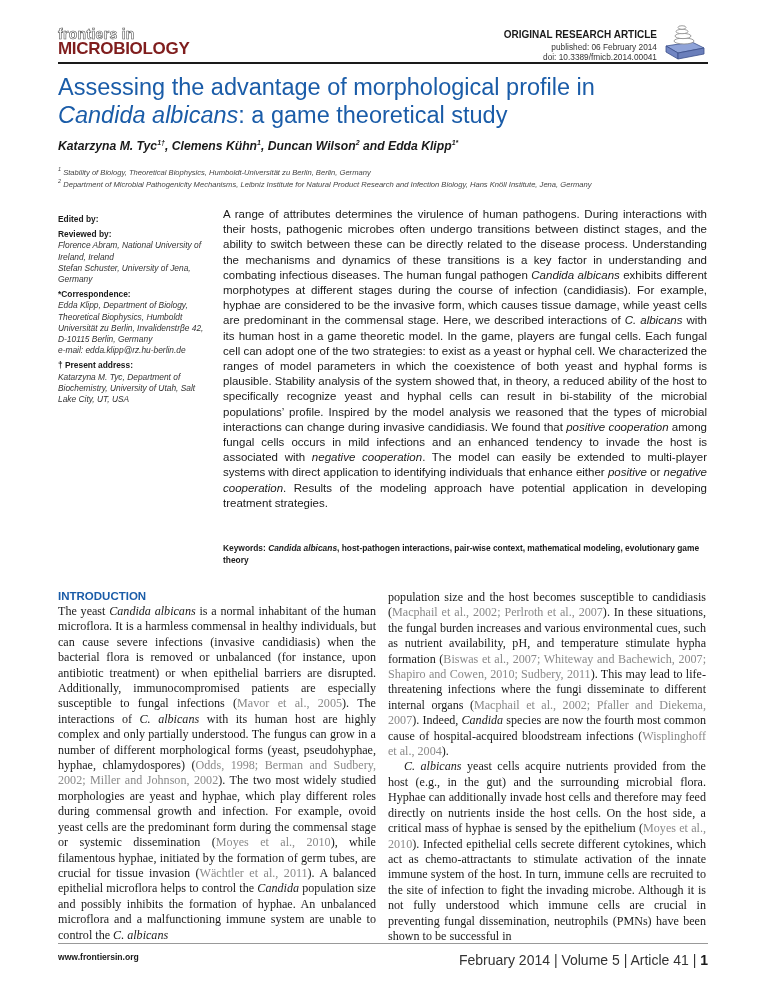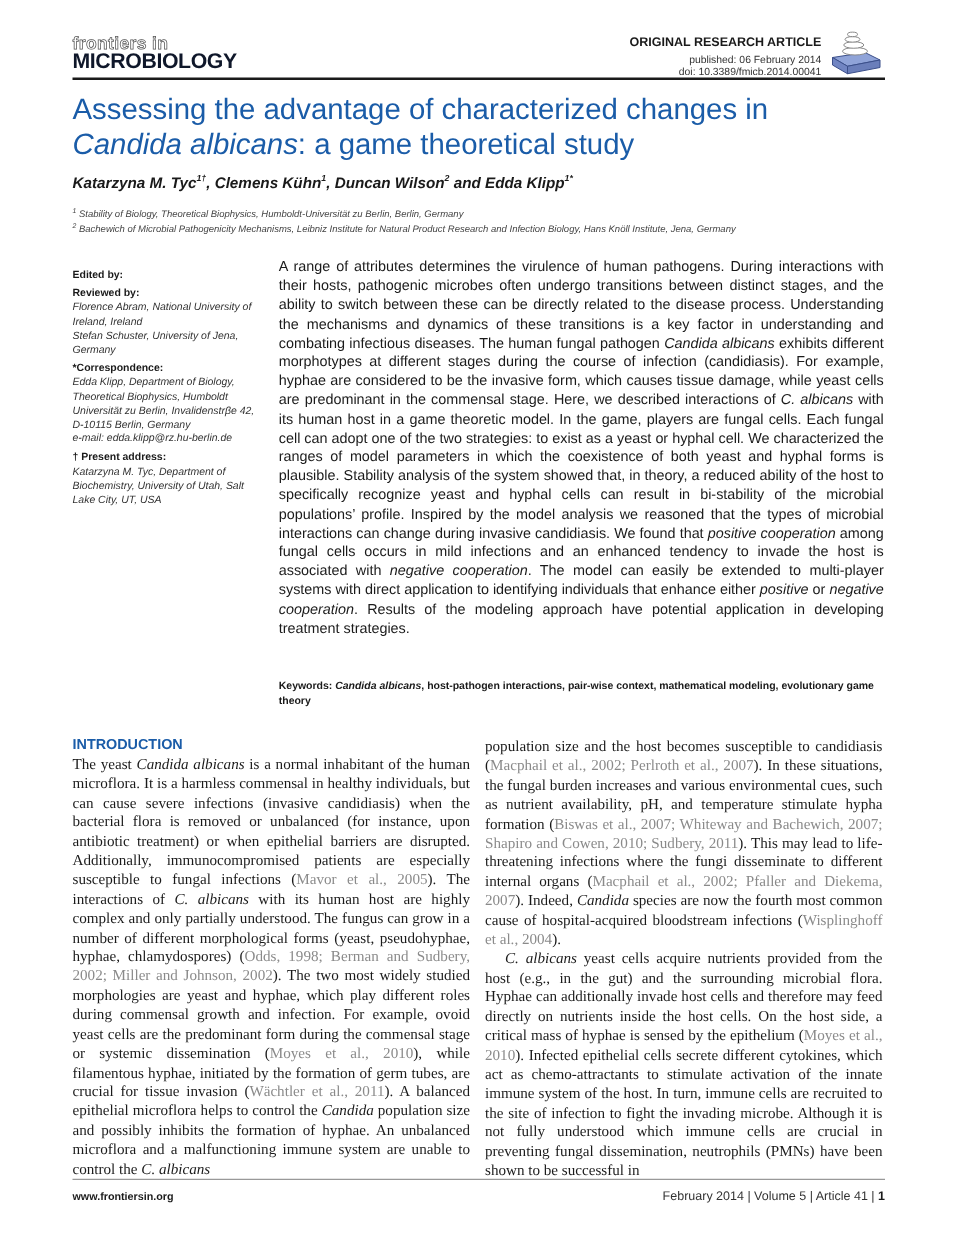--- a/index.html
+++ b/index.html
@@ -1,19 +1,19 @@
 <!DOCTYPE html>
 <html><head>
 <meta charset="utf-8">
 <style>
   html, body { margin: 0; padding: 0; background: #ffffff; }
   body { width: 764px; height: 1000px; position: relative; overflow: hidden; font-family: "Liberation Sans", sans-serif; color: #1a1a1a; }
   .abs { position: absolute; }
   .journal-top { left: 58px; top: 27px; font-size: 14px; color: #ffffff; -webkit-text-stroke: 0.6px #555; letter-spacing: 0.3px; font-weight: bold; line-height: 14px; }
-  .journal-name { left: 58px; top: 40px; font-size: 17px; font-weight: bold; color: #0f172a; letter-spacing: -0.3px; line-height: 18px; }
+  .journal-name { left: 58px; top: 40px; font-size: 17px; font-weight: bold; color: #7f1d1d; letter-spacing: -0.3px; line-height: 18px; }
   .article-type { right: 107px; top: 29px; font-size: 10px; font-weight: bold; color: #1a1a1a; text-align: right; }
   .pub-line { right: 107px; top: 42px; font-size: 8.3px; color: #333; text-align: right; }
   .doi-line { right: 107px; top: 52px; font-size: 8.3px; color: #333; }
   .logo { left: 662px; top: 24px; width: 45px; height: 36px; }
   .top-rule { left: 58px; top: 62px; width: 650px; height: 0; border-top: 2px solid #1a1a1a; }
   .title { left: 58px; top: 73px; width: 660px; font-size: 23.5px; line-height: 28px; color: #1a5ca8; font-weight: normal; margin: 0; }
   .authors { left: 58px; top: 139px; font-size: 12.2px; font-weight: bold; font-style: italic; color: #1a1a1a; }
   .authors sup { font-size: 7px; }
   .affil { left: 58px; font-size: 7.6px; font-style: italic; color: #444; }
   .affil sup { font-size: 5.5px; }
@@ -24,21 +24,21 @@
   .abstract i { font-style: italic; }
   .keywords { left: 223px; top: 542px; width: 484px; font-size: 8.4px; line-height: 12px; font-weight: bold; color: #1a1a1a; }
   .intro-head { left: 58px; top: 590px; font-size: 11.5px; font-weight: bold; color: #1a5ca8; }
   .col { font-family: "Liberation Serif", serif; font-size: 12.1px; line-height: 15.4px; text-align: justify; color: #1a1a1a; width: 318px; }
   .col-left { left: 58px; top: 604px; }
   .col-right { left: 388px; top: 590px; }
   .cite { color: #8a8a8a; }
   .indent { text-indent: 16px; }
   .bottom-rule { left: 58px; top: 943px; width: 650px; height: 0; border-top: 1px solid #999; }
   .footer-left { left: 58px; top: 952px; font-size: 8.6px; font-weight: bold; color: #1a1a1a; }
-  .footer-right { right: 56px; top: 952px; font-size: 10px; color: #333; }
+  .footer-right { right: 56px; top: 952px; font-size: 14px; color: #333; }
   .footer-right b { color: #1a1a1a; }
   p { margin: 0; }
 </style>
 </head>
 <body>
 
 <div class="abs journal-top">frontiers in</div>
 <div class="abs journal-name">MICROBIOLOGY</div>
 <div class="abs article-type">ORIGINAL RESEARCH ARTICLE</div>
 <div class="abs pub-line">published: 06 February 2014</div>
@@ -48,33 +48,33 @@
   <polygon points="4,22 16,29 16,35 4,28" fill="#7185c2" stroke="#3b4f8a" stroke-width="0.8"></polygon>
   <polygon points="16,29 42,24 42,30 16,35" fill="#6a7eba" stroke="#3b4f8a" stroke-width="0.8"></polygon>
   <ellipse cx="22" cy="17" rx="10" ry="3" fill="#fff" stroke="#888" stroke-width="0.8"></ellipse>
   <ellipse cx="21" cy="12" rx="8" ry="2.6" fill="#fff" stroke="#888" stroke-width="0.8"></ellipse>
   <ellipse cx="20" cy="7.5" rx="6" ry="2.2" fill="#fff" stroke="#888" stroke-width="0.8"></ellipse>
   <ellipse cx="20" cy="3.5" rx="4" ry="1.8" fill="#fff" stroke="#888" stroke-width="0.8"></ellipse>
 </svg>
 <div class="abs top-rule"></div>
 
 <h1 class="abs title">
-  <span>Assessing the advantage of characterized changes in</span><br>
+  <span>Assessing the advantage of morphological profile in</span><br>
   <i>Candida albicans</i><span>: a game theoretical study</span>
 </h1>
 
 <div class="abs authors">
   <span>Katarzyna M. Tyc</span><sup>1†</sup><span>, </span>
   <span>Clemens Kühn</span><sup>1</sup><span>, </span>
   <span>Duncan Wilson</span><sup>2</sup><span> and </span>
   <span>Edda Klipp</span><sup>1*</sup>
 </div>
 
 <div class="abs affil" style="top:166px;"><sup>1</sup> <span>Stability of Biology, Theoretical Biophysics, Humboldt-Universität zu Berlin, Berlin, Germany</span></div>
-<div class="abs affil" style="top:178px;"><sup>2</sup> <span>Bachewich of Microbial Pathogenicity Mechanisms, Leibniz Institute for Natural Product Research and Infection Biology, Hans Knöll Institute, Jena, Germany</span></div>
+<div class="abs affil" style="top:178px;"><sup>2</sup> <span>Department of Microbial Pathogenicity Mechanisms, Leibniz Institute for Natural Product Research and Infection Biology, Hans Knöll Institute, Jena, Germany</span></div>
 
 <div class="abs side">
   <div class="lbl" style="margin-top:0">Edited by:</div>
   <div class="lbl">Reviewed by:</div>
   <div class="val">Florence Abram, National University of Ireland, Ireland</div>
   <div class="val">Stefan Schuster, University of Jena, Germany</div>
   <div class="lbl">*Correspondence:</div>
   <div class="val">Edda Klipp, Department of Biology, Theoretical Biophysics, Humboldt Universität zu Berlin, Invalidenstrβe 42, D-10115 Berlin, Germany</div>
   <div class="val">e-mail: edda.klipp@rz.hu-berlin.de</div>
   <div class="lbl">† Present address:</div>

